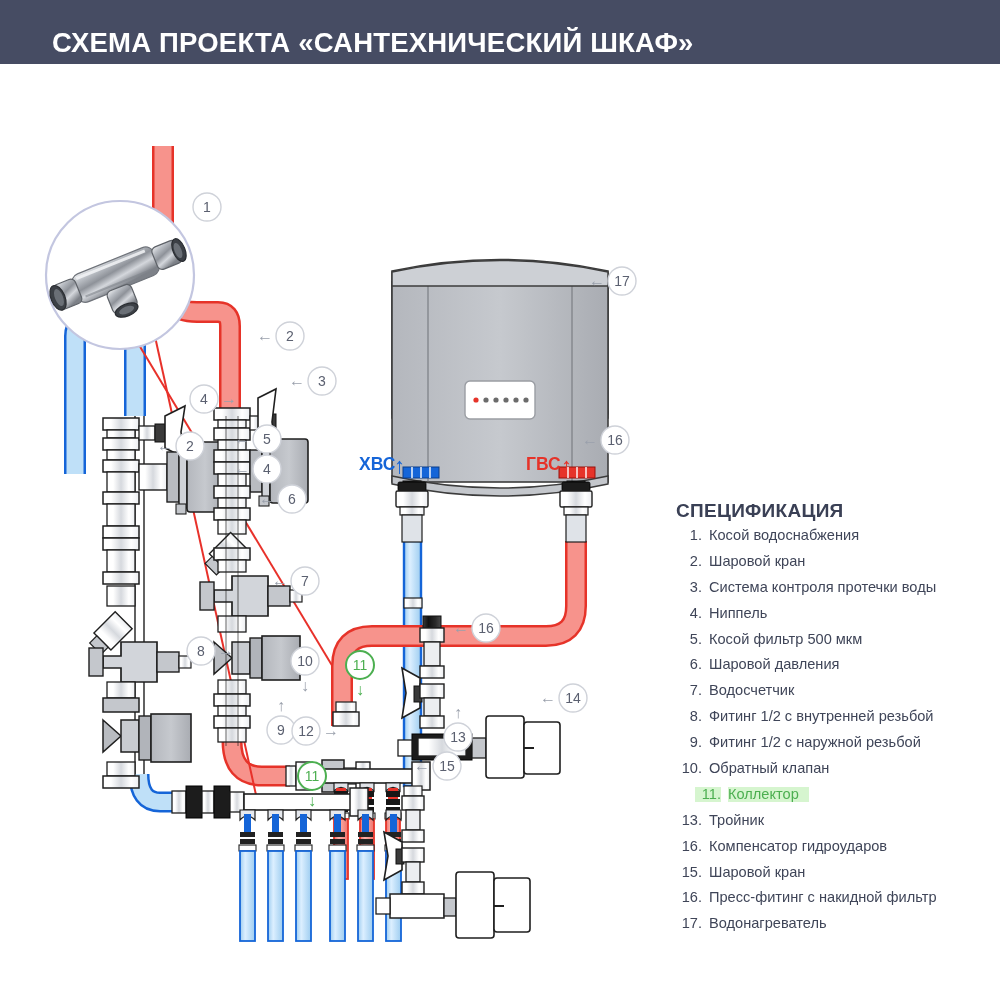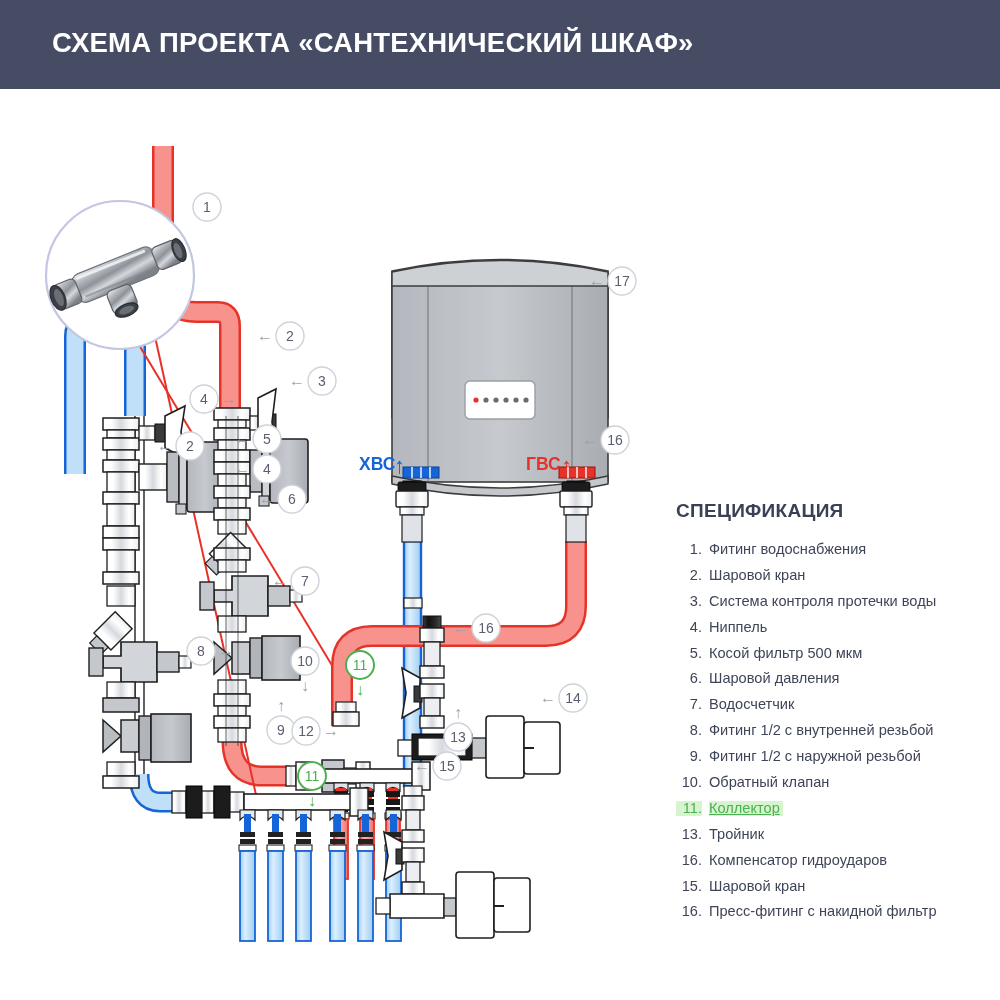--- a/index.html
+++ b/index.html
@@ -12,21 +12,21 @@
   }
   #page {
     position: relative;
     width: 1000px; height: 1000px;
     background: #ffffff;
   }
 
   
   #header {
     position: absolute; left: 0; top: 0;
-    width: 1000px; height: 89px;
+    width: 1000px; height: 64px;
     background: #464c63;
   }
   #header-title {
     position: absolute;
     left: 52px; top: 0; height: 86px;
     display: flex; align-items: center;
     color: #ffffff;
     font-size: 27.5px;
     font-weight: bold;
     letter-spacing: 0.2px;
@@ -44,21 +44,21 @@
   #spec {
     position: absolute;
     left: 676px; top: 500px;
     width: 312px;
   }
   #spec-title {
     font-size: 19px;
     font-weight: bold;
     color: #3a4055;
     letter-spacing: 0.3px;
-    margin-bottom: 20px;
+    margin-bottom: 6px;
   }
   .spec-list { list-style: none; }
   .spec-item {
     display: flex;
     align-items: baseline;
     font-size: 14.6px;
     color: #3f4558;
     line-height: 1;
     margin-bottom: 11.3px;
     white-space: nowrap;
@@ -70,27 +70,27 @@
     margin-right: 7px;
     flex: none;
   }
   .spec-item.highlight .spec-num,
   .spec-item.highlight .spec-label {
     color: #4caf50;
     background: #d6f5cf;
   }
   .spec-item.highlight {
     background: transparent;
+    margin-left: 19px;
   }
   .spec-item.highlight .spec-num {
     padding-left: 3px;
   }
   .spec-item.highlight .spec-label {
-    padding-right: 3px;
-    text-decoration: underline;
+    padding-right: 10px;
   }
 </style>
 </head>
 <body>
 
 <div id="page">
 
   <div id="header">
     <div id="header-title">СХЕМА ПРОЕКТА «САНТЕХНИЧЕСКИЙ ШКАФ»</div>
   </div>
@@ -665,21 +665,21 @@
           </g>
         </g>
     </svg>
   </div>
 
   <div id="spec">
     <div id="spec-title">СПЕЦИФИКАЦИЯ</div>
     <ul class="spec-list" id="spec-list">
         <li class="spec-item">
           <span class="spec-num">1.</span>
-          <span class="spec-label">Фитинг водоснабжения</span>
+          <span class="spec-label">Косой водоснабжения</span>
         </li>
         <li class="spec-item">
           <span class="spec-num">2.</span>
           <span class="spec-label">Шаровой кран</span>
         </li>
         <li class="spec-item">
           <span class="spec-num">3.</span>
           <span class="spec-label">Система контроля протечки воды</span>
         </li>
         <li class="spec-item">
@@ -723,16 +723,20 @@
           <span class="spec-label">Компенсатор гидроударов</span>
         </li>
         <li class="spec-item">
           <span class="spec-num">15.</span>
           <span class="spec-label">Шаровой кран</span>
         </li>
         <li class="spec-item">
           <span class="spec-num">16.</span>
           <span class="spec-label">Пресс-фитинг с накидной фильтр</span>
         </li>
+        <li class="spec-item">
+          <span class="spec-num">17.</span>
+          <span class="spec-label">Водонагреватель</span>
+        </li>
       </ul>
   </div>
 
 </div>
 
 </body></html>

